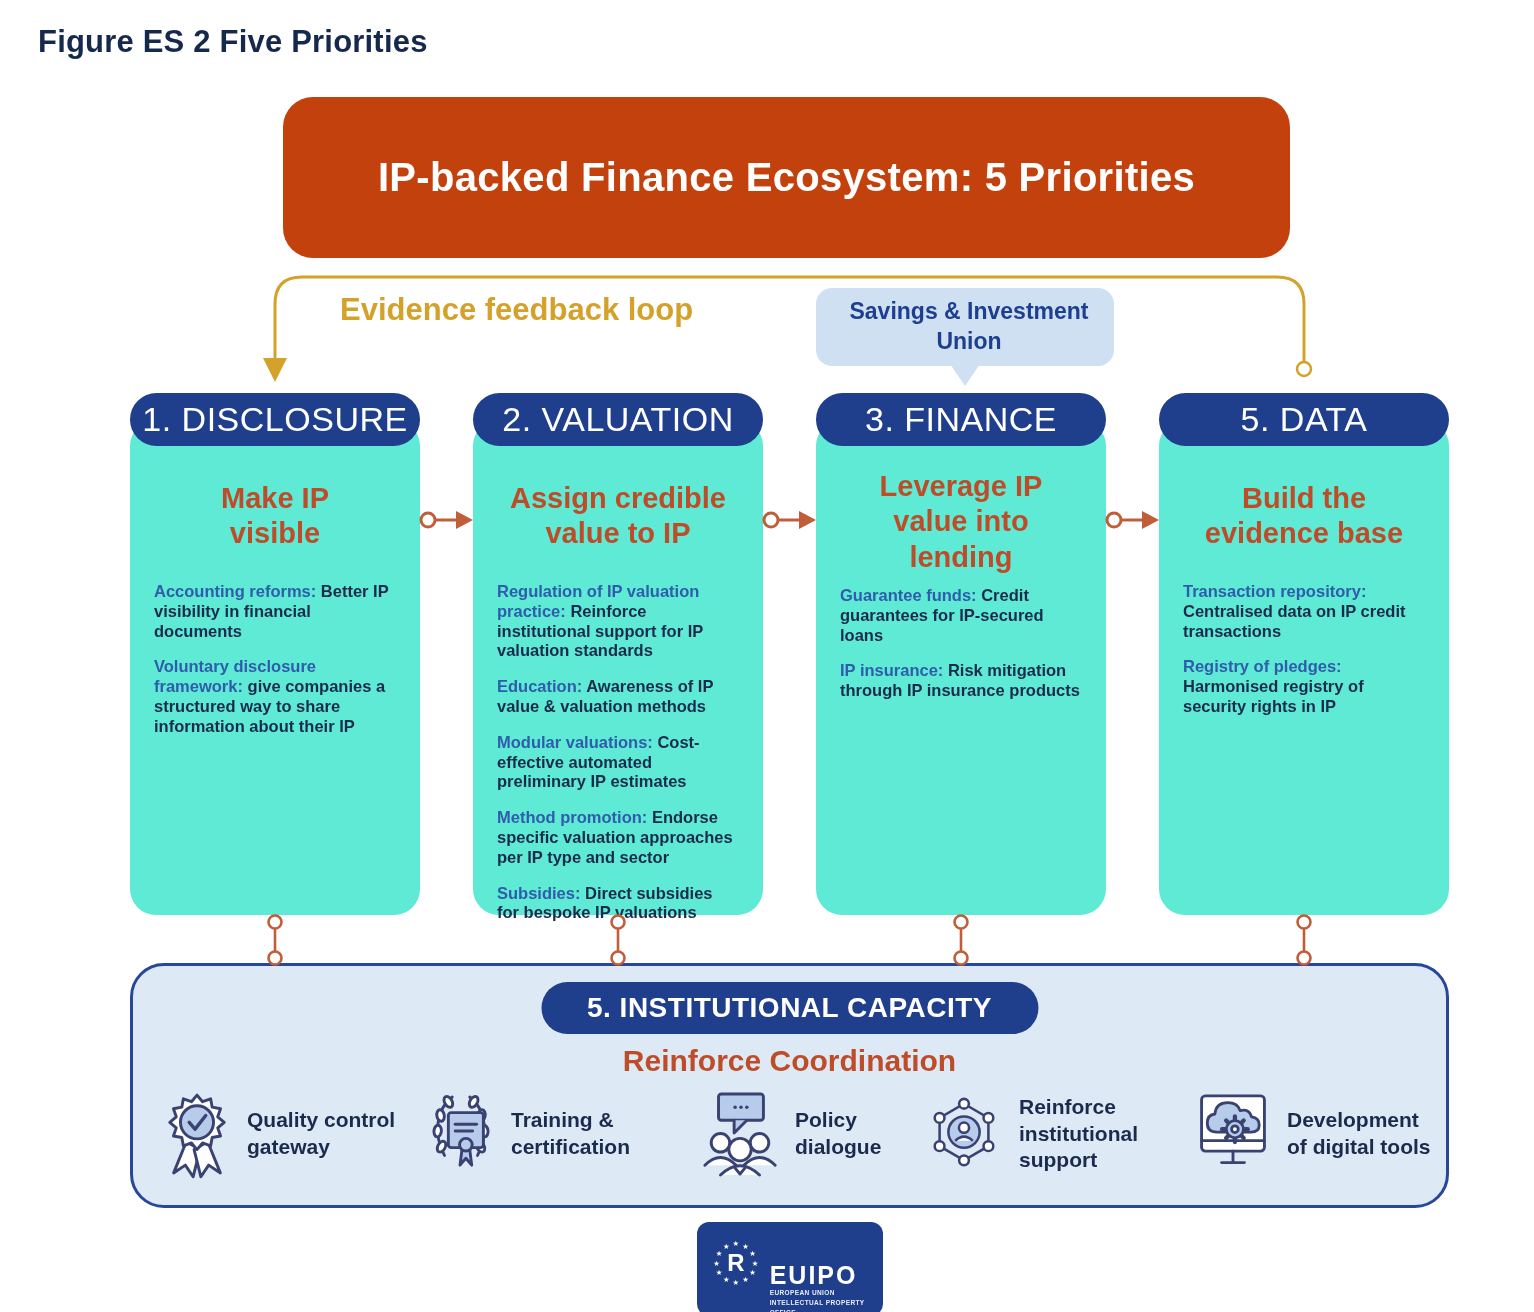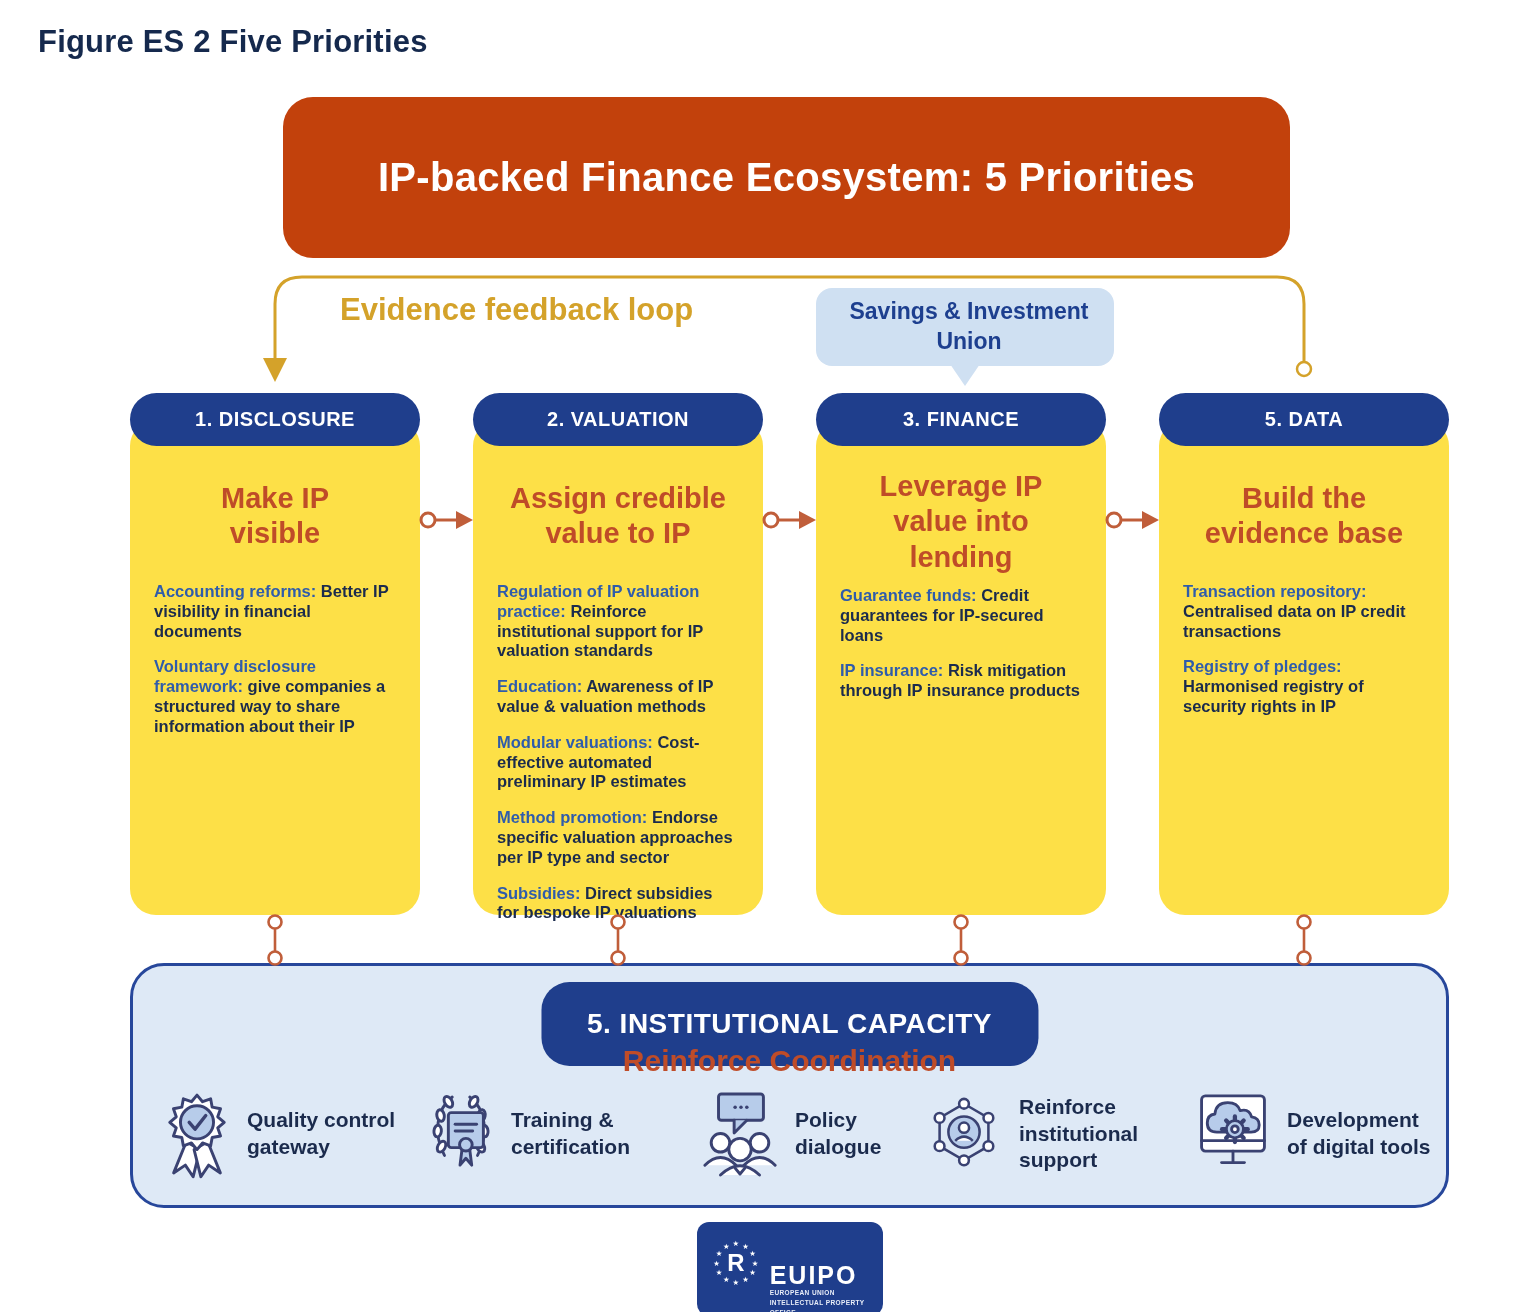--- a/index.html
+++ b/index.html
@@ -11,32 +11,32 @@
         border-radius:30px;display:flex;align-items:center;justify-content:center;z-index:1;}
   .banner span{color:#fff;font-size:40px;font-weight:bold;letter-spacing:.3px;}
   .overlay{position:absolute;left:0;top:0;width:1534px;height:1312px;pointer-events:none;z-index:5;}
   .loop-label{position:absolute;left:340px;top:292px;font-size:31px;font-weight:bold;color:#d4a22a;z-index:2;}
   .callout{position:absolute;left:816px;top:288px;width:290px;height:78px;background:#cfe0f2;
         border-radius:16px;display:flex;align-items:center;justify-content:center;z-index:2;padding-left:8px;}
   .callout span{color:#1d3f8f;font-weight:bold;font-size:23px;line-height:1.3;text-align:center;white-space:pre-line;}
   .callout-tail{position:absolute;left:50%;top:100%;margin-left:-15px;margin-top:-2px;width:0;height:0;
         border-left:15px solid transparent;border-right:15px solid transparent;border-top:22px solid #cfe0f2;}
   .col{position:absolute;top:393px;width:290px;z-index:1;}
-  .col-body{position:absolute;top:27px;left:0;width:290px;height:495px;background:#fde047;
+  .col-body{position:absolute;top:27px;left:0;width:290px;height:495px;background:#5eead4;
         border-radius:26px;box-sizing:border-box;padding:40px 24px 0;}
   .col-header{position:absolute;top:0;left:0;right:0;height:53px;background:#1f3e8c;border-radius:28px;
-        display:flex;align-items:center;justify-content:center;color:#fff;font-size:20px;font-weight:bold;
+        display:flex;align-items:center;justify-content:center;color:#fff;font-size:34px;font-weight:normal;
         letter-spacing:.5px;z-index:2;}
   .col-sub{display:flex;align-items:center;justify-content:center;min-height:112px;margin:0 0 10px;}
   .col-sub span{color:#bf4c28;font-size:29px;font-weight:bold;line-height:1.22;text-align:center;white-space:pre-line;}
   .item{font-size:16.5px;line-height:1.2;margin:0 0 16px;font-weight:bold;color:#1b2b4d;}
   .item .lead{color:#2f5cab;}
   .capacity-box{position:absolute;left:130px;top:963px;width:1319px;height:245px;background:#dee9f6;
         border:3px solid #27479b;border-radius:34px;box-sizing:border-box;z-index:1;}
-  .cap-header{position:absolute;left:50%;transform:translateX(-50%);top:16px;height:52px;padding:16px 46px;
+  .cap-header{position:absolute;left:50%;transform:translateX(-50%);top:16px;height:52px;padding:0 46px;
         background:#1f3e8c;border-radius:28px;display:flex;align-items:center;justify-content:center;
         color:#fff;font-size:28px;font-weight:bold;letter-spacing:.5px;white-space:nowrap;}
   .cap-sub{position:absolute;left:0;right:0;top:78px;text-align:center;color:#bf4c28;
         font-size:30px;font-weight:bold;}
   .cap-item{position:absolute;top:118px;height:100px;display:flex;align-items:center;gap:14px;}
   .cap-label{font-size:21px;font-weight:600;color:#1b2b4d;line-height:1.28;white-space:pre-line;}
   .euipo{position:absolute;left:697px;top:1222px;width:186px;height:94px;background:#1f3e8c;
         border-radius:12px;display:flex;align-items:flex-start;padding:14px 0 0 14px;box-sizing:border-box;gap:9px;z-index:1;}
   .logo-name{color:#fff;font-size:25px;font-weight:bold;letter-spacing:2px;line-height:1;margin-top:27px;}
   .logo-sub{color:#e8edf8;font-size:6.5px;letter-spacing:.4px;line-height:1.5;font-weight:bold;}

